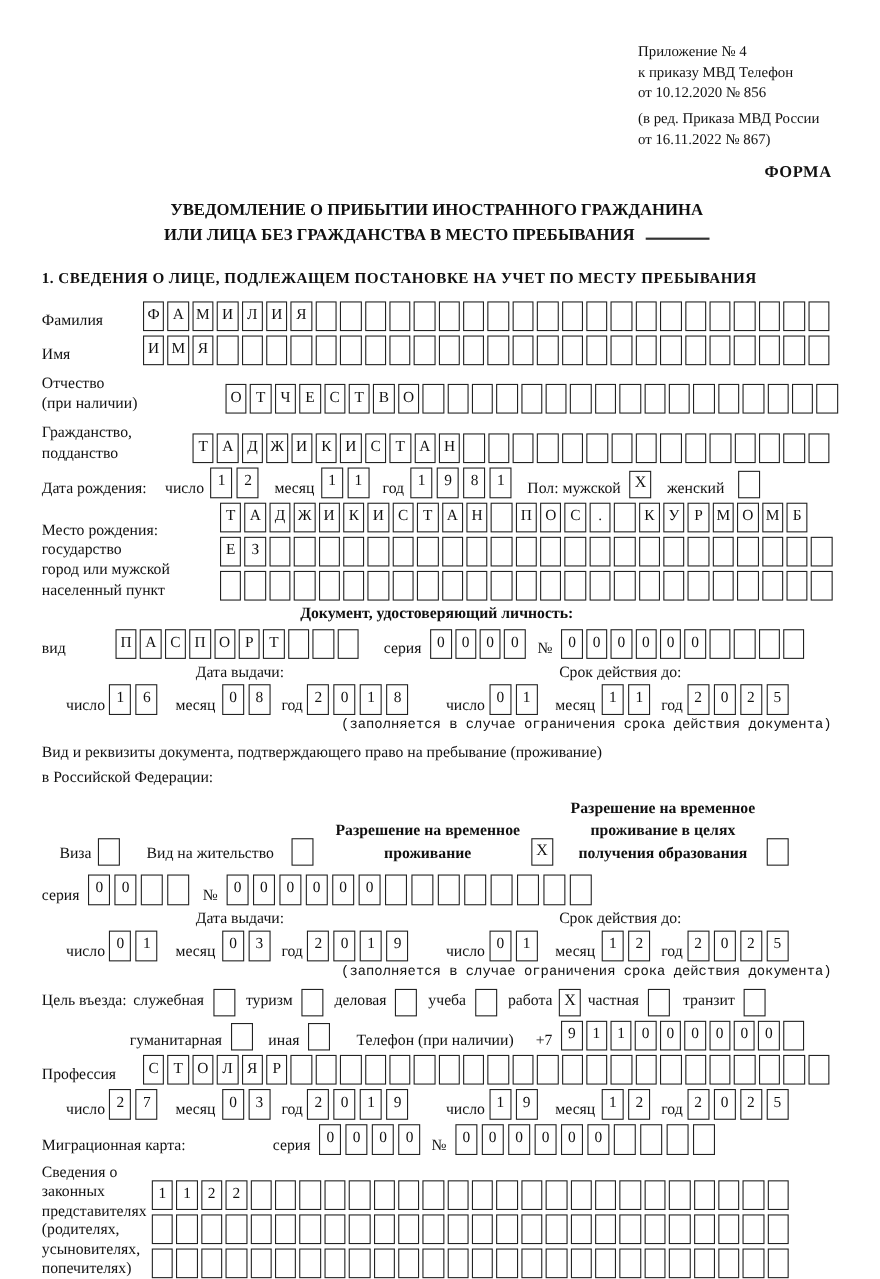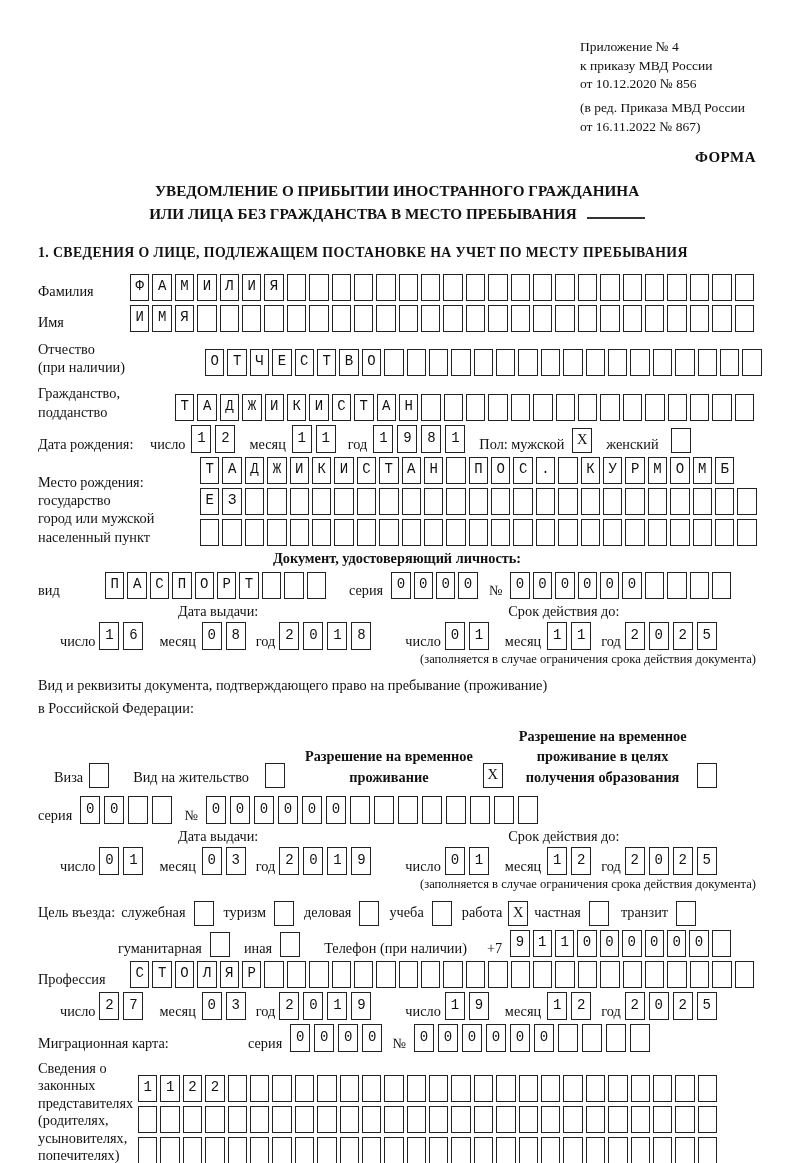--- a/index.html
+++ b/index.html
@@ -18,56 +18,56 @@
   .title { text-align:center; font-weight:bold; font-size:15.2px; margin-top:14px; line-height:1.5; }
   .uline { display:inline-block; width:58px; border-bottom:2px solid #333; height:13px; margin-left:10px; }
 
   .sec-title { font-weight:bold; font-size:13.8px; margin-top:19px; letter-spacing:.4px; }
 
   .frm { margin-top:13px; }
   .row { display:flex; align-items:flex-end; margin-bottom:4px; }
   .lbl { font-size:14.3px; line-height:1.28; white-space:pre-line; padding-top:4px; flex:none; }
   .dlbl { font-size:14.3px; padding-top:5px; flex:none; white-space:nowrap; }
 
-  .cells { white-space:nowrap; flex:none;font-family:Liberation Mono, monospace; }
+  .cells { white-space:nowrap; flex:none; }
   .cell {
     display:inline-block; width:19.4px; height:27px; border:1.9px solid #222;
     margin-right:3px; text-align:center; font-size:14px; line-height:23px;
     vertical-align:top; background:#fff;
   }
   .lg .cell { width:20px; height:28px; margin-right:4px; line-height:24px; }
   .cb {
     display:inline-block; flex:none; width:20px; height:25px; border:1.9px solid #222;
     text-align:center; font-size:14.5px; line-height:21px; vertical-align:top; margin-top:2px;
   }
 
   .ml4{margin-left:4px}.ml6{margin-left:6px}.ml8{margin-left:8px}.ml10{margin-left:10px}
   .ml12{margin-left:12px}.ml14{margin-left:14px}.ml16{margin-left:16px}.ml20{margin-left:20px}
   .ml24{margin-left:24px}.ml30{margin-left:30px}
   .mb4{margin-bottom:4px}
 
   .doc-title { text-align:center; font-weight:bold; font-size:14.3px; margin:2px 0 5px; }
   .dhdr { display:flex; font-size:14.3px; margin-bottom:2px; }
-  .note-r { text-align:right; font-size:12.6px; margin:-2px 0 7px; }
+  .note-r { text-align:right; font-size:12.6px; margin:-2px 0 7px;font-family:Liberation Mono, monospace; }
   .intro { font-size:14.3px; line-height:1.6; }
 
   .opt-row { display:flex; align-items:flex-end; font-size:14.3px; margin:3px 16px 8px; }
   .opt-text { white-space:pre-line; line-height:1.45; padding-top:3px; flex:none; }
   .opt-center { text-align:center;font-weight:bold; }
 
   .stack > .cells { display:block; }
 </style>
 </head>
 <body>
 
 <div class="page">
 
   <div class="hdr-block">
     <div>Приложение № 4</div>
-    <div>к приказу МВД России</div>
+    <div>к приказу МВД Телефон</div>
     <div>от 10.12.2020 № 856</div>
     <div class="sub">(в ред. Приказа МВД России</div>
     <div>от 16.11.2022 № 867)</div>
   </div>
 
   <div class="forma">ФОРМА</div>
 
   <div class="title">
     <div>УВЕДОМЛЕНИЕ О ПРИБЫТИИ ИНОСТРАННОГО ГРАЖДАНИНА</div>
     <div><span>ИЛИ ЛИЦА БЕЗ ГРАЖДАНСТВА В МЕСТО ПРЕБЫВАНИЯ</span><span class="uline"></span></div>

